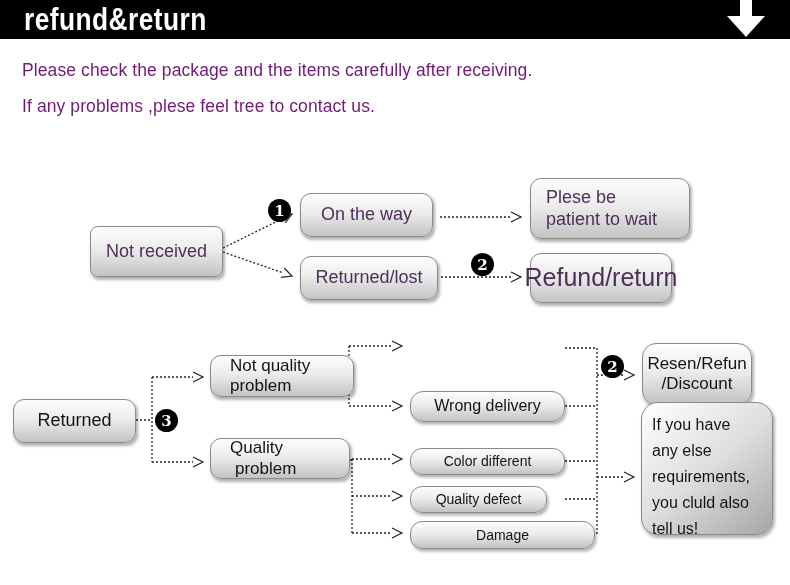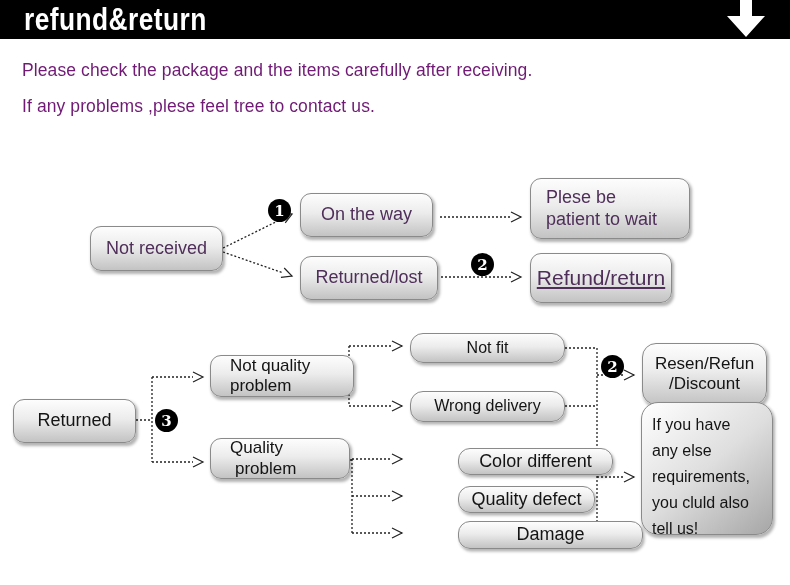--- a/index.html
+++ b/index.html
@@ -25,21 +25,21 @@
     border:1.6px solid var(--box-border);border-radius:11px;
     background:linear-gradient(180deg,#fdfdfd 0%,#ececec 45%,#c3c3c3 100%);
     box-shadow:1.5px 2.5px 3px rgba(0,0,0,.30);
     display:flex;flex-direction:column;justify-content:center;align-items:center;
     text-align:center;line-height:1.18;
   }
   .box span{display:block;}
   .box.purple{color:var(--flow1-text);}
   .box.black{color:var(--flow2-text);}
   .box.leftalign{align-items:flex-start;text-align:left;}
-  .fs19{font-size:21px;text-decoration:underline;} .fs18{font-size:18px;} .fs17{font-size:17px;} .fs16{font-size:16px;} .fs15{font-size:18px;margin-left:48px;}
+  .fs19{font-size:25px;} .fs18{font-size:18px;} .fs17{font-size:17px;} .fs16{font-size:16px;} .fs15{font-size:14px;}
   .note-box{
     border-radius:17px;line-height:26px;
     background:linear-gradient(140deg,#ffffff 0%,#dedede 50%,#a6a6a6 100%);
     padding-left:10px;justify-content:flex-start;padding-top:9px;
   }
   .badge{
     position:absolute;z-index:3;width:23px;height:23px;border-radius:50%;
     background:var(--badge-bg);color:var(--badge-fg);
     font-family:"DejaVu Serif",serif;font-weight:bold;font-size:15px;
     display:flex;align-items:center;justify-content:center;
@@ -94,21 +94,21 @@
       <path d="M565,406 L597,406"></path>
       <path d="M565,461 L597,461"></path>
       <path d="M565,499 L597,499"></path>
       <path d="M565,534 L597,534"></path>
       <path d="M597,348 L597,534"></path>
       <path d="M597,375 L634,375" marker-end="url(#ah)"></path>
       <path d="M597,477 L634,477" marker-end="url(#ah)"></path>
     </g>
   </svg>
 
-  <div class="box purple fs18" style="left:90px;top:226px;width:133px;height:45px;">
+  <div class="box purple fs18" style="left:90px;top:226px;width:133px;height:51px;border-radius:8px;">
     <span>Not received</span>
   </div>
   <div class="box purple fs18" style="left:300px;top:193px;width:133px;height:44px;">
     <span>On the way</span>
   </div>
   <div class="box purple fs18" style="left:300px;top:256px;width:138px;height:44px;">
     <span>Returned/lost</span>
   </div>
   <div class="box purple leftalign fs18" style="left:530px;top:178px;width:160px;height:61px;padding-left:15px;">
     <span>Plese be</span>
@@ -125,36 +125,33 @@
     <span>Returned</span>
   </div>
   <div class="box black leftalign fs17" style="left:210px;top:355px;width:144px;height:42px;padding-left:19px;">
     <span>Not quality</span>
     <span>problem</span>
   </div>
   <div class="box black leftalign fs17" style="left:210px;top:438px;width:140px;height:41px;padding-left:19px;">
     <span>Quality</span>
     <span style="padding-left:5px;">problem</span>
   </div>
-  <div class="box black fs16" style="left:410px;top:333px;width:155px;height:30px;border-radius:13px;">
-    <span>Not fit</span>
-  </div>
   <div class="box black fs16" style="left:410px;top:391px;width:155px;height:31px;border-radius:13px;">
     <span>Wrong delivery</span>
   </div>
   <div class="box black fs15" style="left:410px;top:448px;width:155px;height:27px;border-radius:12px;">
     <span>Color different</span>
   </div>
   <div class="box black fs15" style="left:410px;top:486px;width:137px;height:27px;border-radius:12px;">
     <span>Quality defect</span>
   </div>
   <div class="box black fs15" style="left:410px;top:521px;width:185px;height:28px;border-radius:12px;">
     <span>Damage</span>
   </div>
-  <div class="box black fs17" style="left:642px;top:343px;width:125px;height:62px;border-radius:14px;">
+  <div class="box black fs17" style="left:642px;top:343px;width:110px;height:62px;border-radius:14px;">
     <span>Resen/Refun</span>
     <span>/Discount</span>
   </div>
   <div class="box black leftalign fs16 note-box" style="left:641px;top:402px;width:132px;height:133px;">
     <span>If you have</span>
     <span>any else</span>
     <span>requirements,</span>
     <span>you cluld also</span>
     <span>tell us!</span>
   </div>

